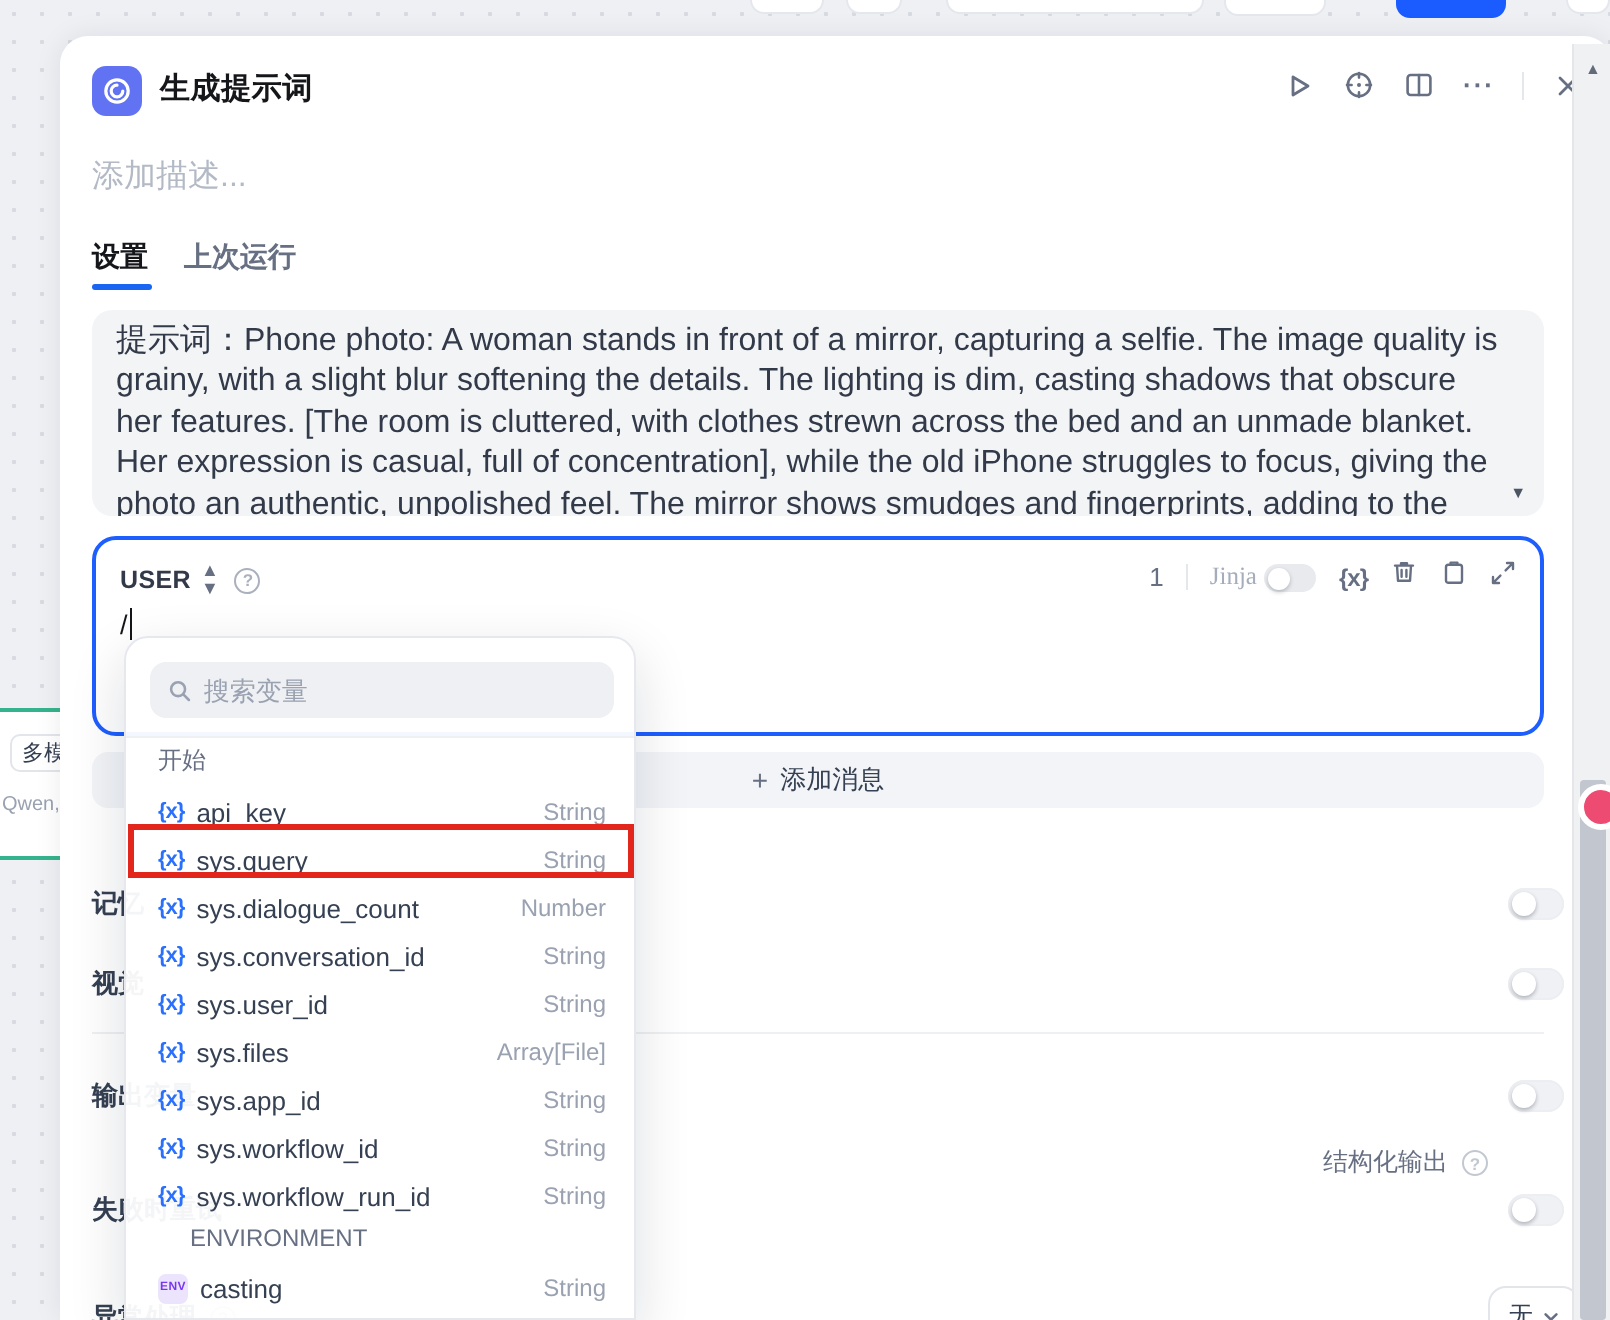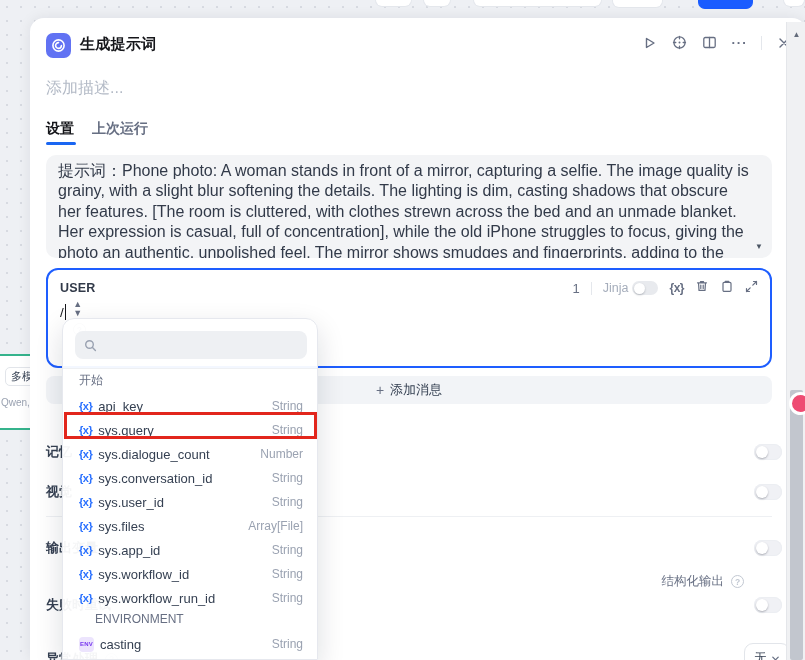--- a/index.html
+++ b/index.html
@@ -36,28 +36,28 @@
   .tab { position:absolute; top:102px; font-size:14px; }
   .tab.active { left:16px; font-weight:700; color:#15161a; }
   .tab.inactive { left:62px; color:#676f83; font-weight:600; }
   .tab-underline { position:absolute; left:16px; top:124px; width:30px; height:2.5px; background:#1a66f2; border-radius:2px; }
 
   .prompt-box { position:absolute; left:16px; top:137px; width:726px; height:103px; background:#f3f4f6; border-radius:10px; padding:6px 22px 6px 12px; overflow:hidden; }
   .prompt-box .txt { font-size:16px; line-height:20.4px; color:#323a49; }
   .prompt-caret { position:absolute; right:9px; bottom:7px; font-size:8px; color:#4b5563; }
 
   .user-box { position:absolute; left:16px; top:250px; width:726px; height:100px; border:2px solid #1e5eff; border-radius:12px; background:#fff; }
-  .user-hdr { position:absolute; left:12px; top:11px; display:flex; align-items:center; gap:5px;flex-direction:column; }
+  .user-hdr { position:absolute; left:12px; top:11px; display:flex; align-items:center; gap:5px; }
   .user-role { font-size:12.5px; font-weight:700; color:#323a49; letter-spacing:.2px; }
   .sort-glyph { font-size:9px; color:#676f83; line-height:9px; }
   .help-circ { width:13px; height:13px; border:1.3px solid #aab0bd; border-radius:50%; color:#aab0bd; font-size:8.5px; font-weight:700; display:flex; align-items:center; justify-content:center; margin-left:3px; }
   .user-tools { position:absolute; right:12px; top:9px; display:flex; align-items:center; gap:11px; color:#676f83; }
   .msg-count { font-size:13px; color:#676f83; }
   .vdiv { width:1px; height:13px; background:#e4e7ec; }
-  .jinja-wrap { display:flex; align-items:flex-start; gap:4px; }
+  .jinja-wrap { display:flex; align-items:flex-end; gap:4px;font-family:Liberation Serif, serif; }
   .jinja-label { font-size:12.5px; color:#a5adbb; }
   .mini-toggle { width:26px; height:14px; border-radius:8px; background:#e8eaee; position:relative; cursor:pointer; }
   .mini-toggle::after { content:""; position:absolute; left:1.5px; top:1.5px; width:11px; height:11px; border-radius:50%; background:#fff; box-shadow:0 1px 2px rgba(16,24,40,.25); }
   .xvar { font-size:12px; font-weight:700; letter-spacing:-0.5px; }
   .user-content { position:absolute; left:12px; top:34px; font-size:13.5px; color:#15161a; display:flex; align-items:center; }
   .caret { display:inline-block; width:1.2px; height:16px; background:#15161a; margin-left:1px; }
 
   .add-msg { position:absolute; left:16px; top:358px; width:726px; height:28px; background:#f2f4f7; border-radius:8px; display:flex; align-items:center; justify-content:center; gap:6px; font-size:13px; color:#354052; cursor:pointer; }
 
   .row-label { position:absolute; left:16px; font-size:13px; font-weight:600; color:#354052; display:flex; align-items:center; gap:4px; }
@@ -235,20 +235,21 @@
         </svg>
     </div>
   </div>
 
   <div class="dropdown">
     <div class="search-box">
       <svg width="13" height="13" viewBox="0 0 13 13" fill="none" stroke="#9aa2b1" stroke-width="1.4">
           <circle cx="5.5" cy="5.5" r="3.8"></circle>
           <path d="M8.5 8.5 L11.4 11.4"></path>
         </svg>
+      <input type="text" placeholder="搜索变量" style="">
     </div>
     <div class="dd-divider"></div>
 
     <div class="dd-group-label" style="top:53px;font-family:Liberation Mono, monospace;">开始</div>
 
     <div class="dd-row" style="top:75px;">
         <span class="vicon">{x}</span>
         <span class="vname">api_key</span>
         <span class="vtype">String</span>
       </div>

